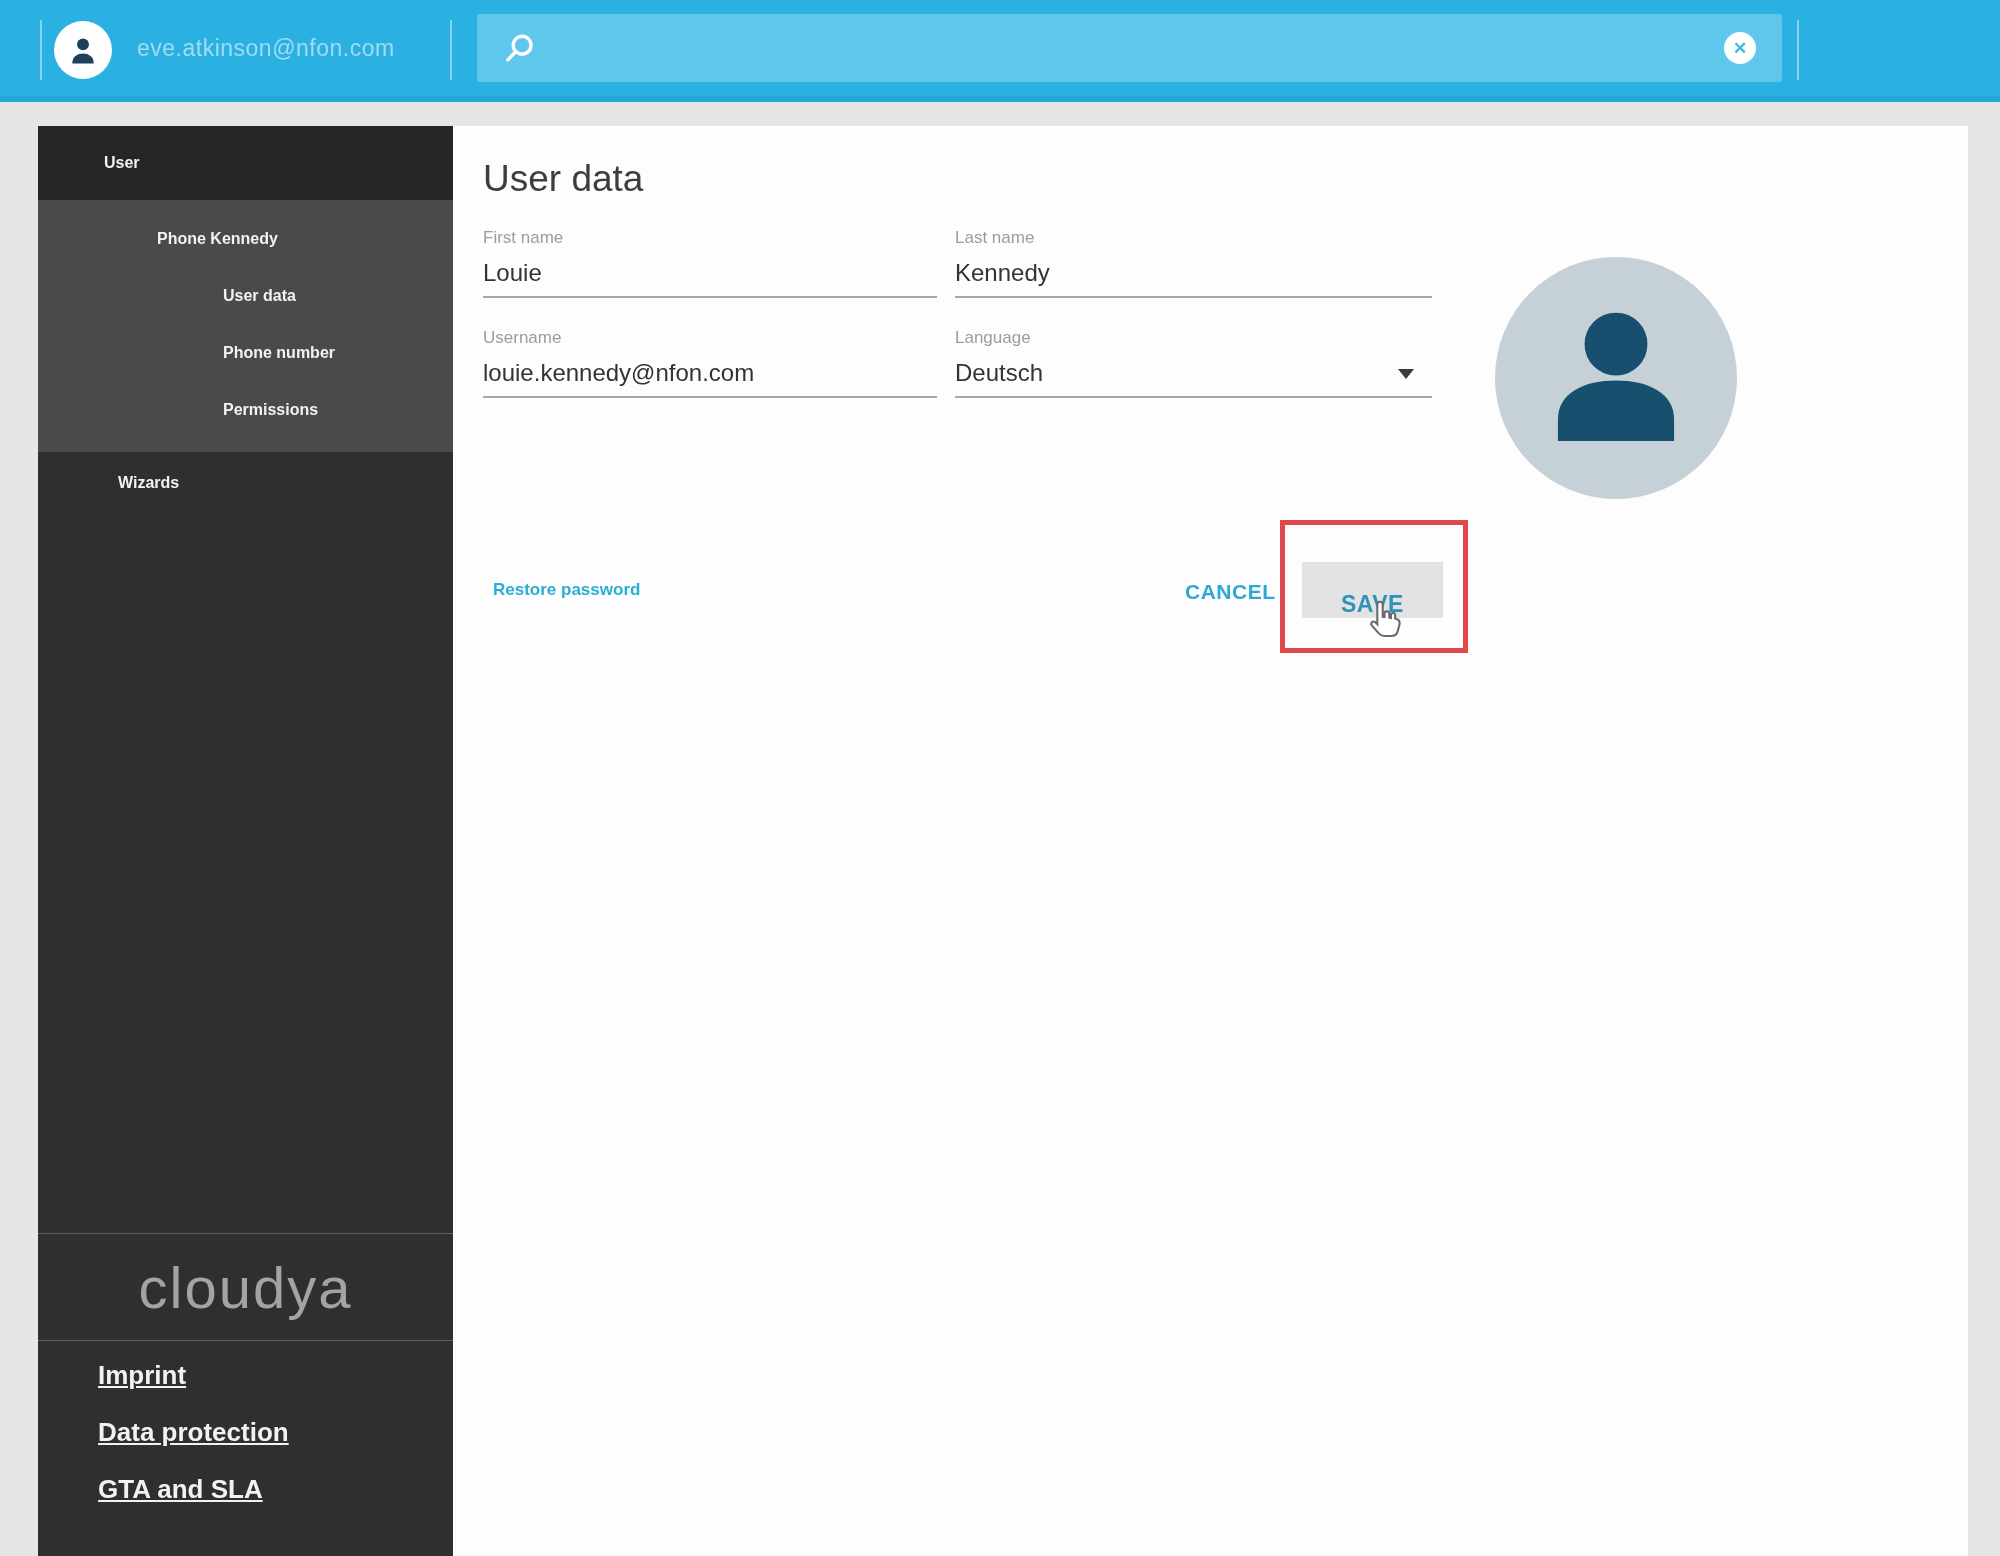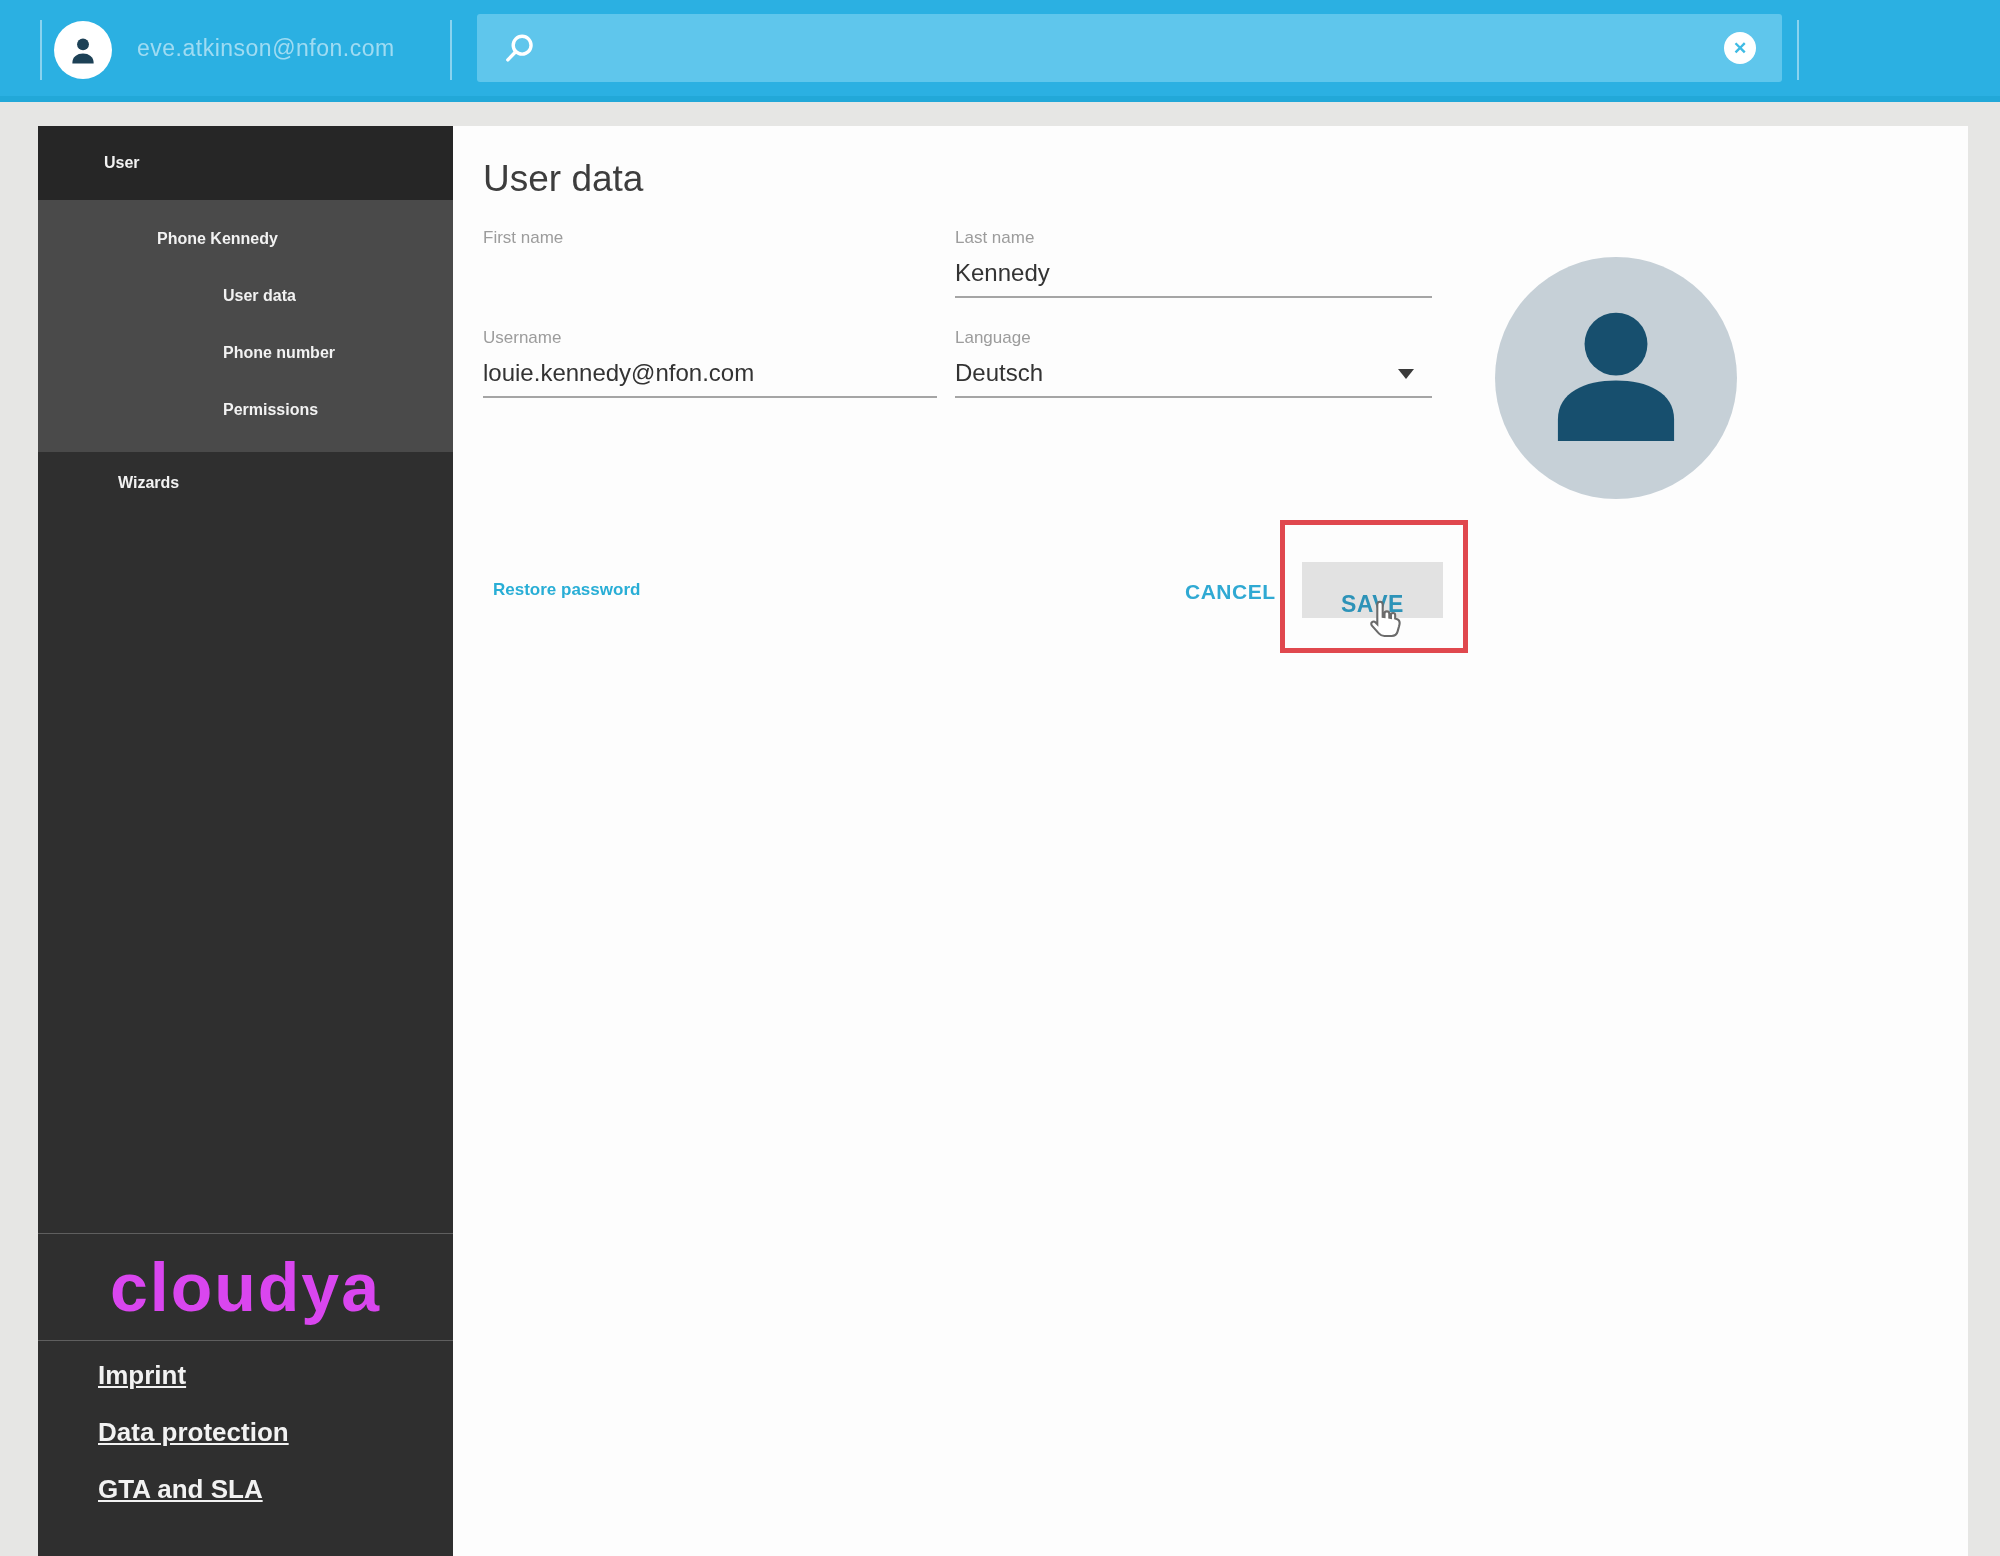--- a/index.html
+++ b/index.html
@@ -20,21 +20,21 @@
   .main-panel{position:absolute;left:453px;top:126px;width:1515px;height:1430px;background:#fdfdfd;}
   .sidebar{position:absolute;left:38px;top:126px;width:415px;height:1430px;background:#2f2f2f;color:#ffffff;}
   .sb-row{display:flex;align-items:center;font-weight:bold;font-size:16px;color:#f2f2f2;cursor:pointer;}
   .sb-user{height:74px;background:#262626;padding-left:66px;}
   .sb-group{background:#4a4a4a;padding:10px 0 14px 0;}
   .sb-group .sb-row{height:57px;}
   .ind-person{padding-left:119px;}
   .ind-sub{padding-left:185px;}
   .sb-wizards{height:62px;padding-left:80px;}
   .sb-logo-section{position:absolute;left:0;top:1107px;width:415px;height:108px;border-top:1px solid #5f5f5f;border-bottom:1px solid #5f5f5f;display:flex;align-items:center;justify-content:center;box-sizing:border-box;}
-  .sb-logo{font-size:68px;font-weight:700;color:#d946ef;letter-spacing:2px;}
+  .sb-logo{font-size:58px;font-weight:400;color:#a3a3a3;letter-spacing:2px;}
   .sb-footer{position:absolute;left:0;top:1221px;width:415px;}
   .sb-footer .sb-row{height:57px;padding-left:60px;font-size:26px;text-decoration:underline;}
 
   
   .page-title{position:absolute;left:483px;top:158px;font-size:37px;color:#3d3d3d;}
   .field{position:absolute;}
   .field .flabel{font-size:17px;color:#9c9c9c;margin-bottom:11px;}
   .field input{display:block;width:100%;font-size:24px;color:#333333;border:none;border-bottom:2px solid #a5a5a5;background:transparent;outline:none;padding:0 0 9px 0;font-family:"Liberation Sans",sans-serif;}
   .f-firstname{left:483px;top:228px;width:454px;}
   .f-lastname{left:955px;top:228px;width:477px;}
@@ -117,20 +117,21 @@
       <div class="sb-row">
         <span>GTA and SLA</span>
       </div>
     </div>
   </div>
 
   <div class="page-title">User data</div>
 
   <div class="field f-firstname">
     <div class="flabel">First name</div>
+    <input type="text" value="Louie" style="">
   </div>
   <div class="field f-username">
     <div class="flabel">Username</div>
     <input type="text" value="louie.kennedy@nfon.com" style="">
   </div>
   <div class="field f-lastname">
     <div class="flabel">Last name</div>
     <input type="text" value="Kennedy" style="">
   </div>
   <div class="field f-language">

